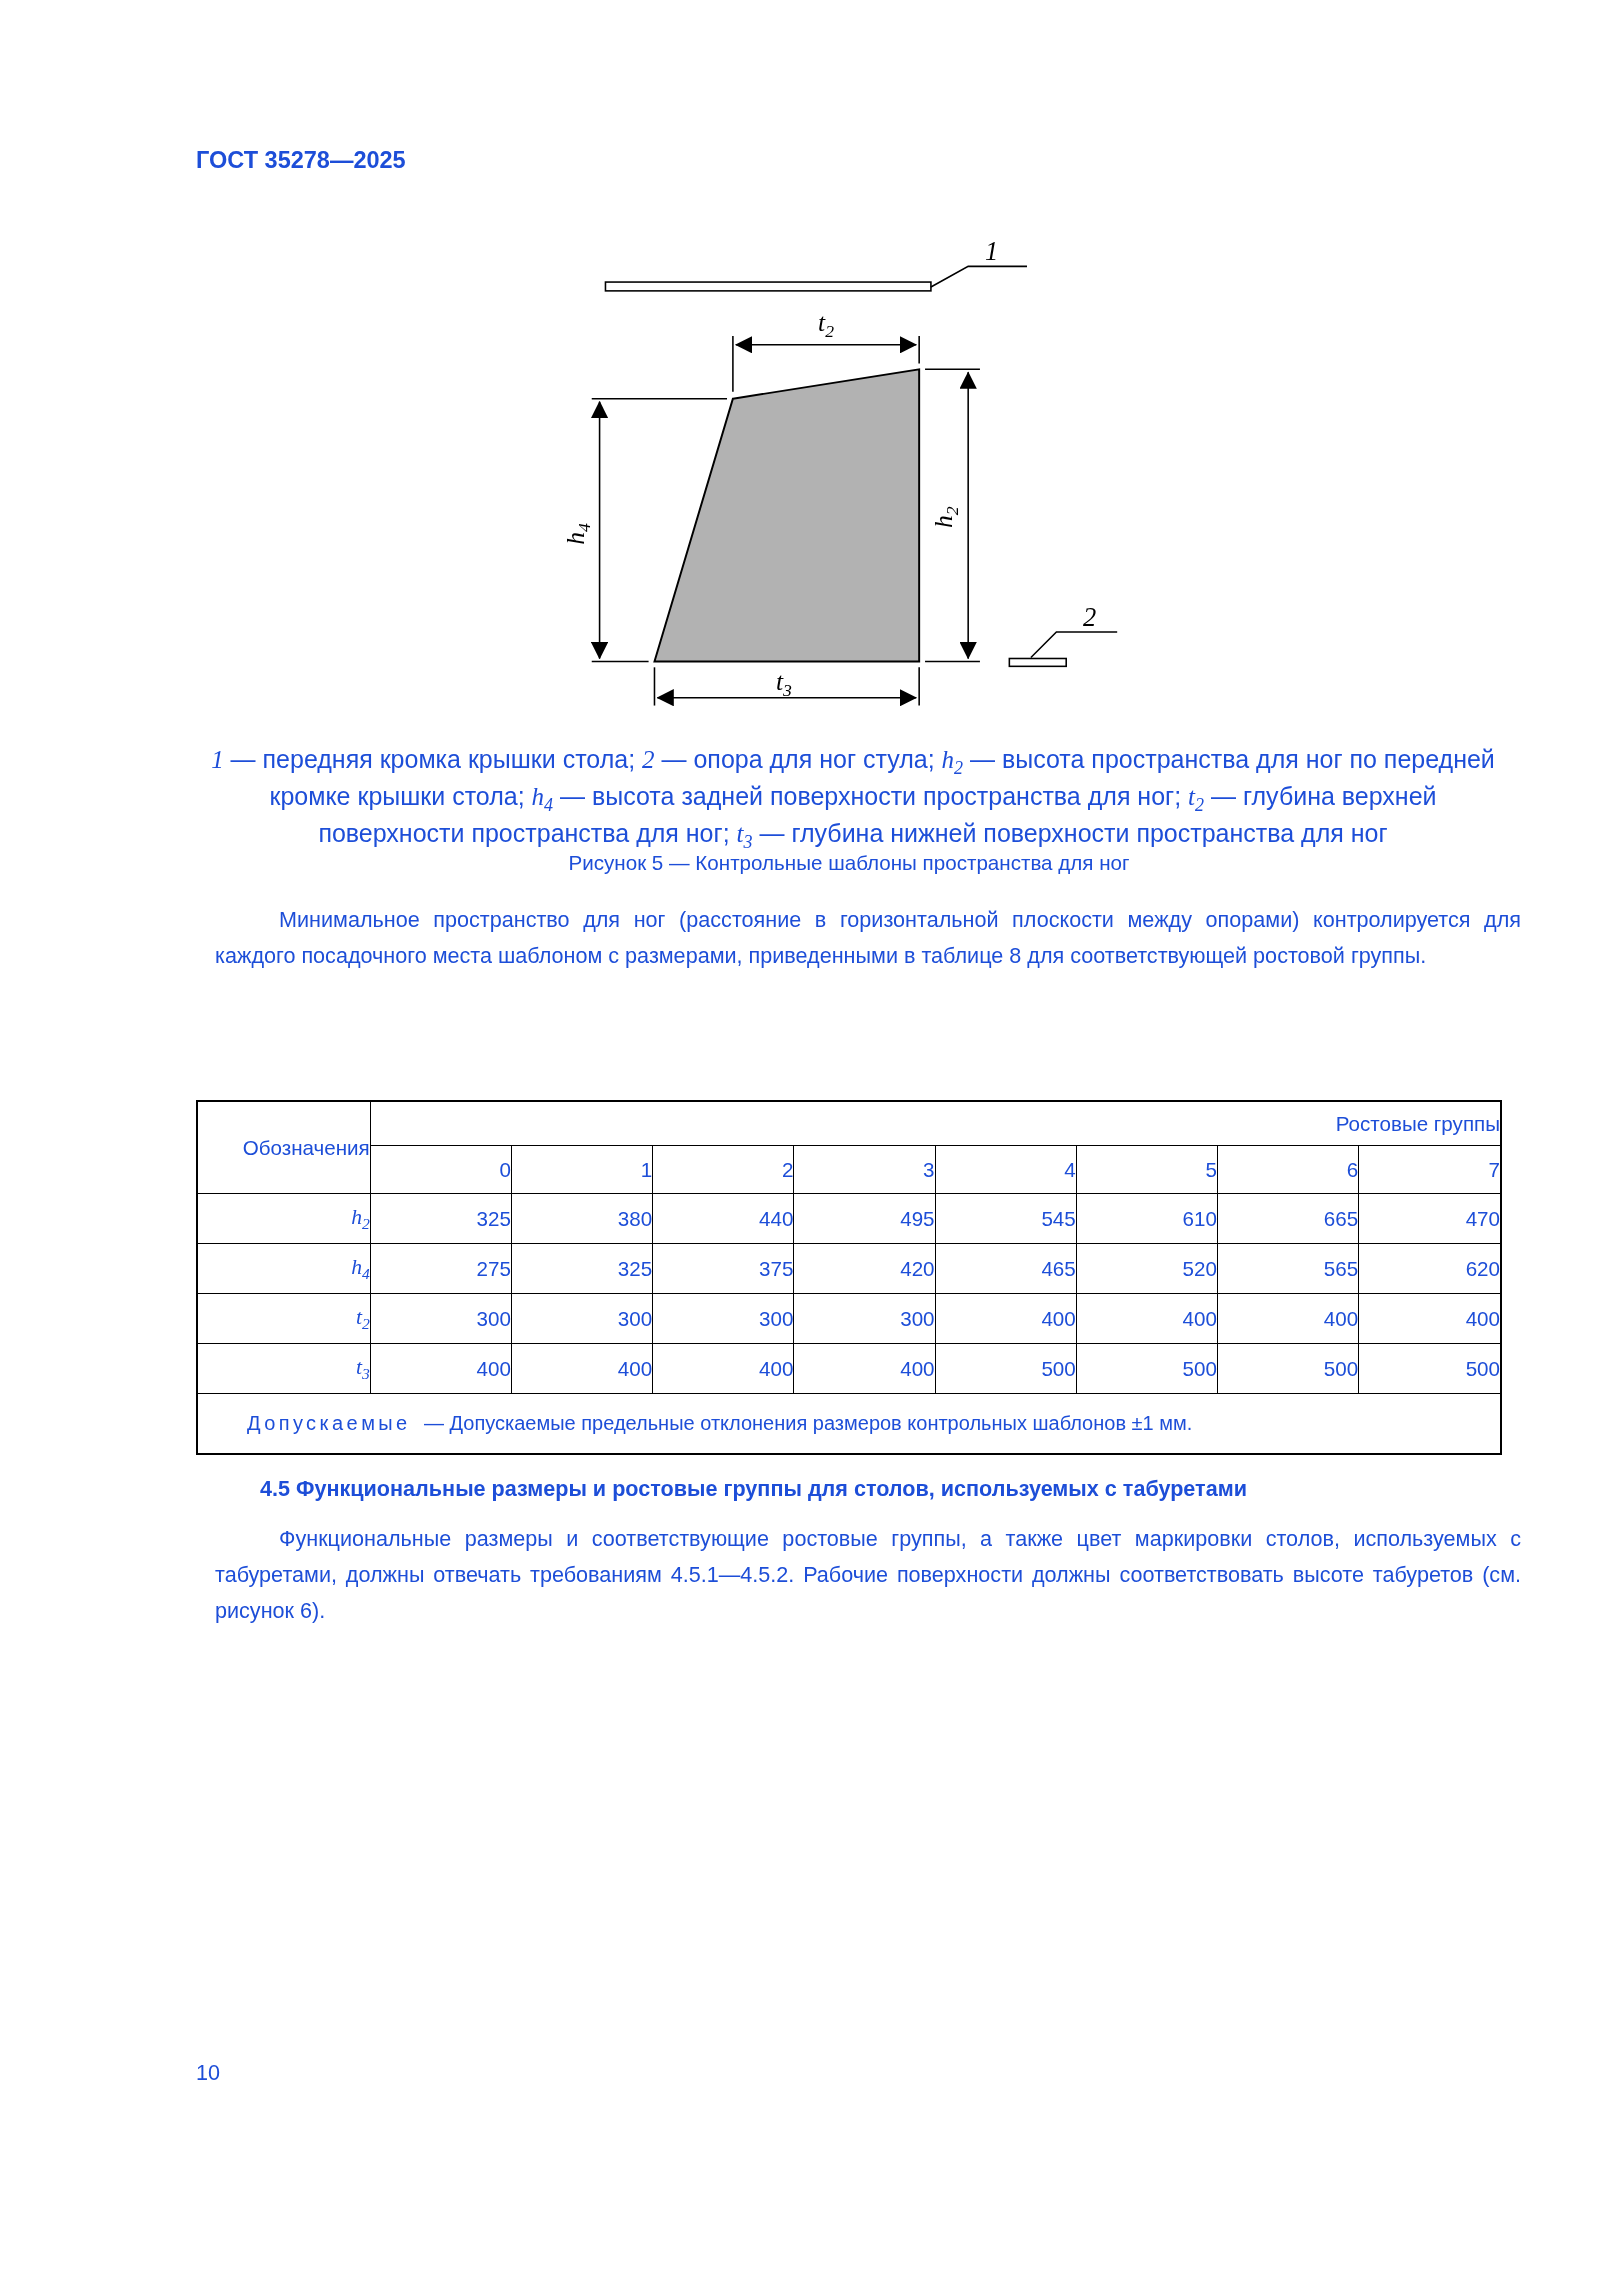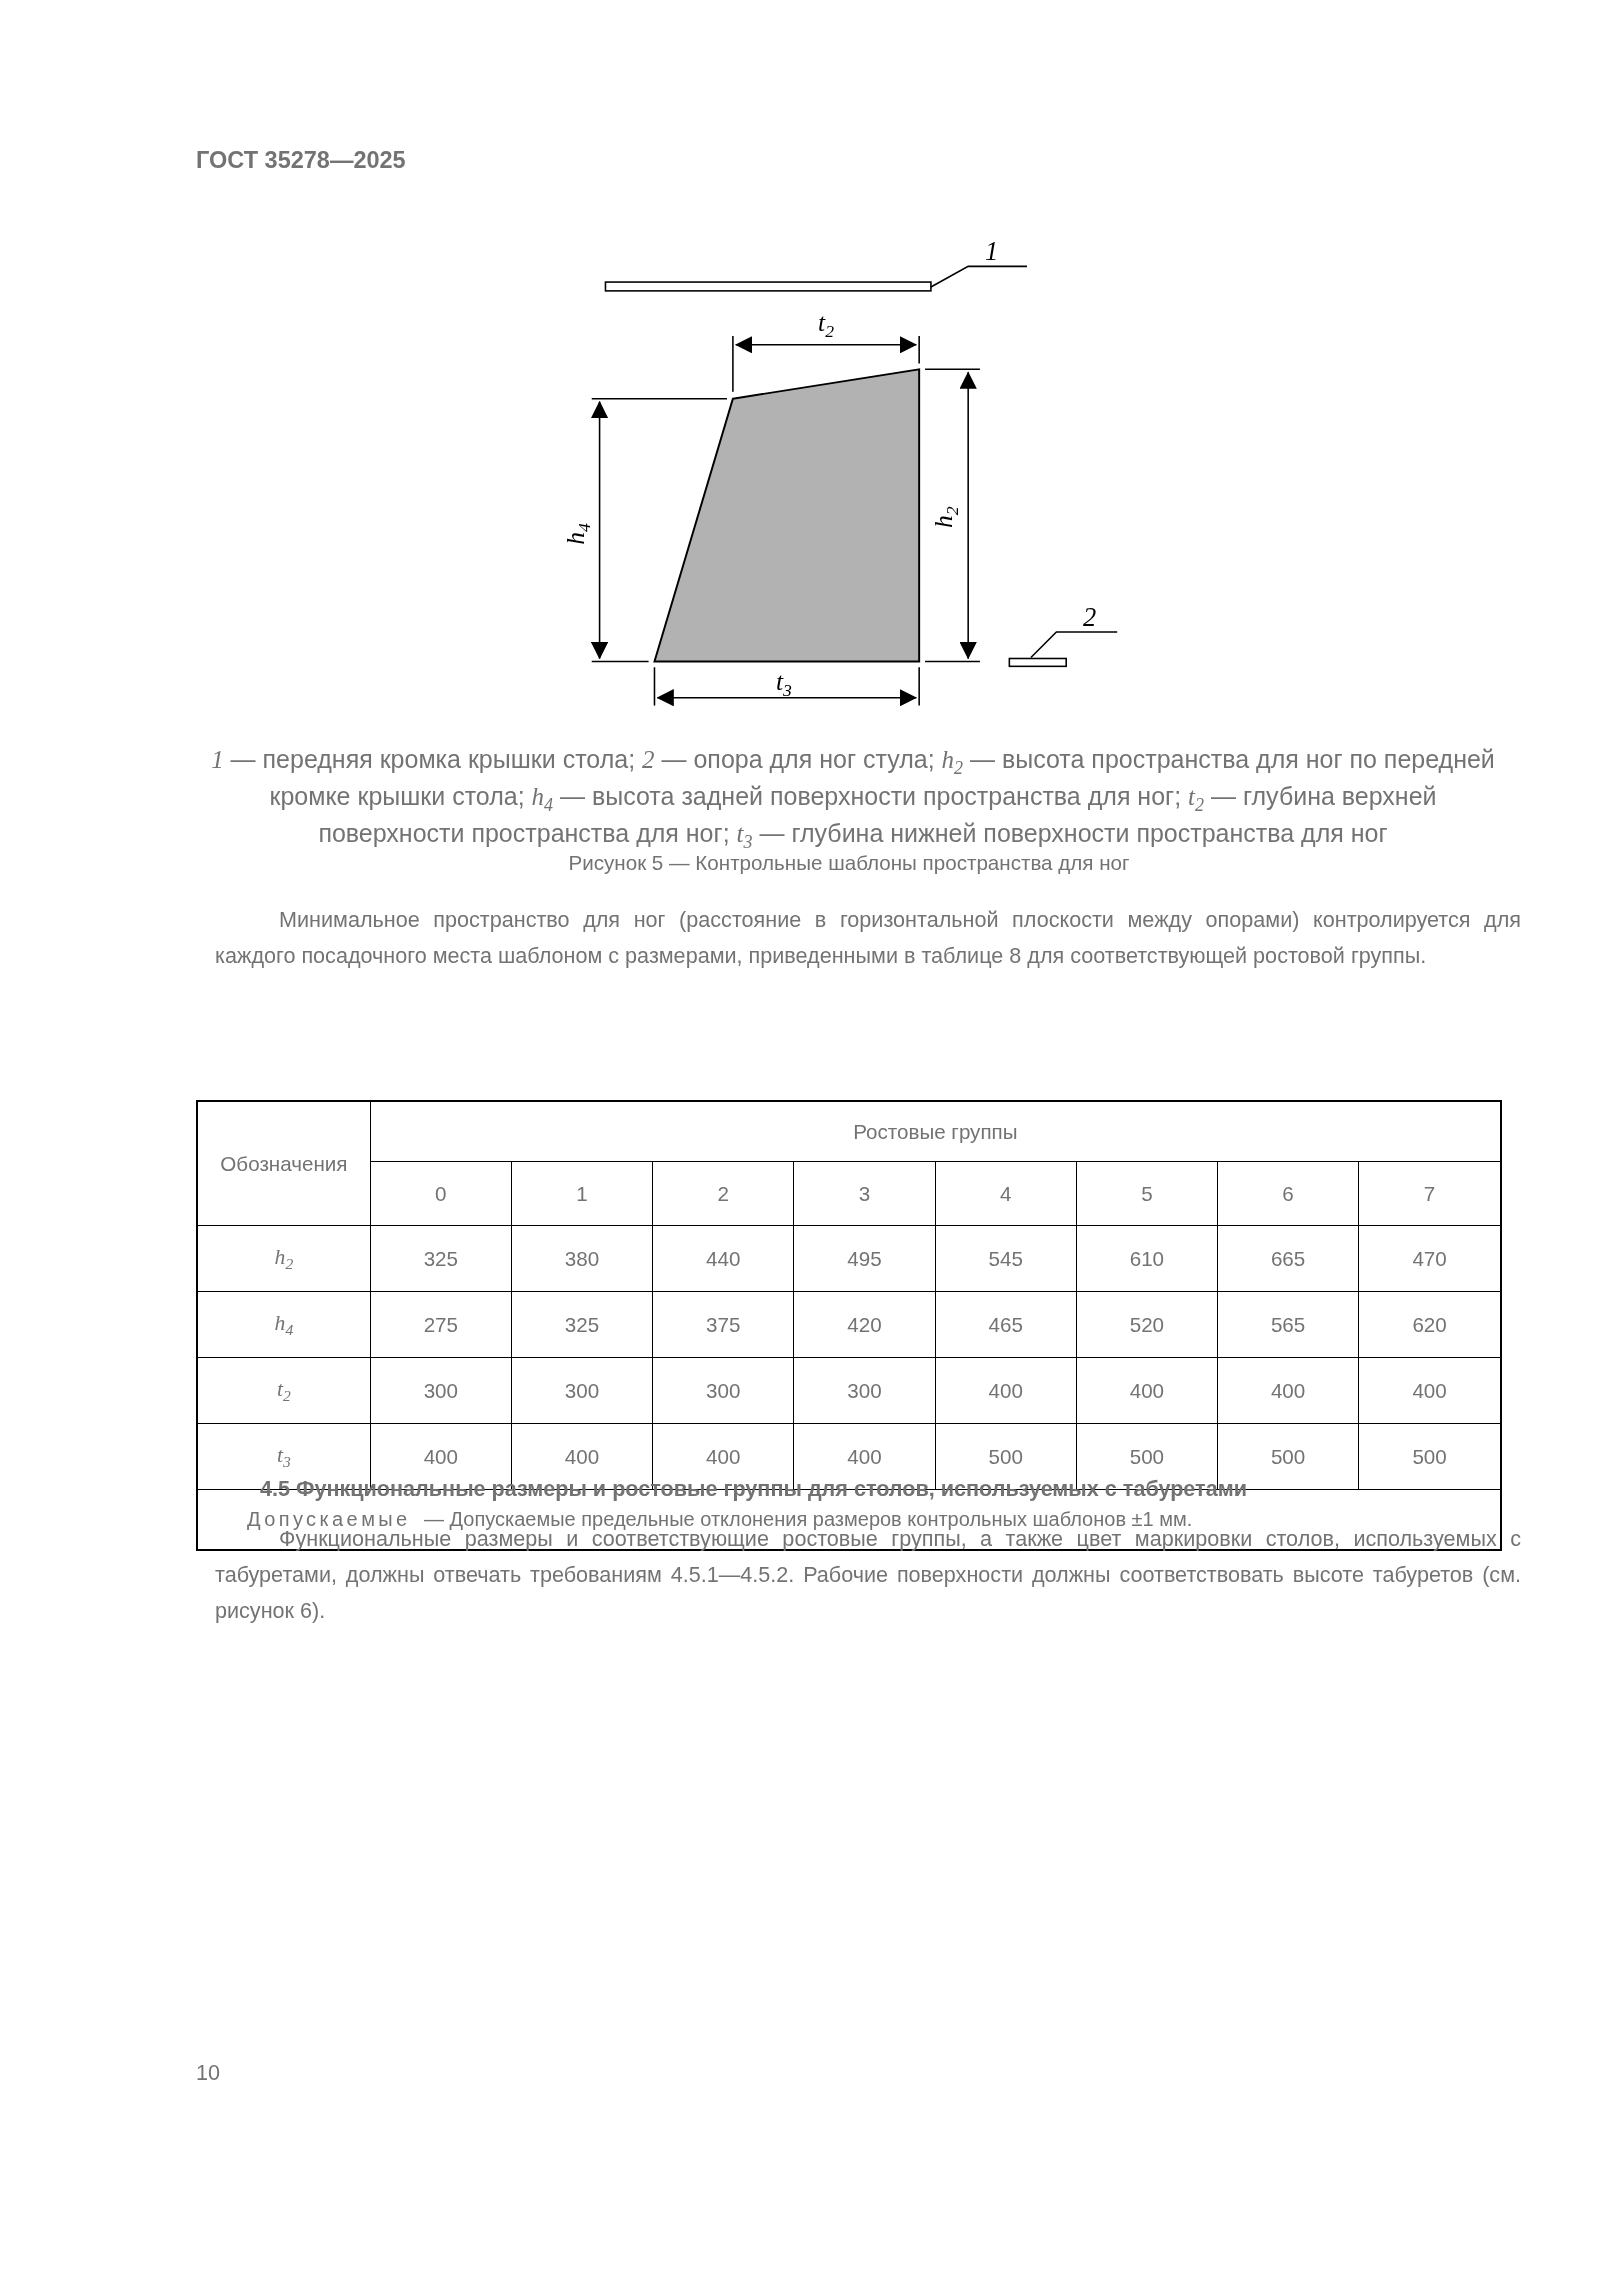--- a/index.html
+++ b/index.html
@@ -1,18 +1,18 @@
 <!DOCTYPE html>
 <html><head>
 <meta charset="utf-8">
 <style>
   html,body { margin:0; padding:0; background:#ffffff; }
   .page {
     position:relative; width:1621px; height:2293px; background:#ffffff;
-    font-family:"Liberation Sans", sans-serif; color:#737373; overflow:hidden;
+    font-family:"Liberation Sans", sans-serif; color:#1d4ed8; overflow:hidden;
   }
   .doc-header {
     position:absolute; left:196px; top:147px;
     font-size:23.5px; font-weight:bold;
   }
   .figure-svg { position:absolute; left:529px; top:233px; }
   .callout { font-family:"Liberation Serif", serif; font-style:italic; font-size:27px; fill:#000; }
   .dim     { font-family:"Liberation Serif", serif; font-style:italic; font-size:26px; fill:#000; }
   .svgsub  { font-size:18px; }
 
@@ -43,21 +43,21 @@
   .units {
     position:absolute; left:196px; top:1068px; width:1306px;
     font-size:20.6px; text-align:right;
   }
 
   .gtable {
     position:absolute; left:196px; top:1100px; width:1306px;
     border-collapse:collapse; border:2px solid #000;
     font-size:20.6px; table-layout:fixed;
   }
-  .gtable td { border:1px solid #000; text-align:center; vertical-align:middle; padding:8px; }
+  .gtable td { border:1px solid #000; text-align:right; vertical-align:middle; padding:0; }
   .gtable tr.group-row td { height:43px; }
   .gtable tr.subhead td   { height:47px; }
   .gtable tr.datarow td   { height:49px; }
   .label-cell { font-size:21.6px; }
   .note-cell {
     text-align:left !important; height:47px;
     padding:5.9px 11.8px 5.9px 49px !important; font-size:20px;
   }
   .note-cell span + span { margin-left:7.8px; }
 

